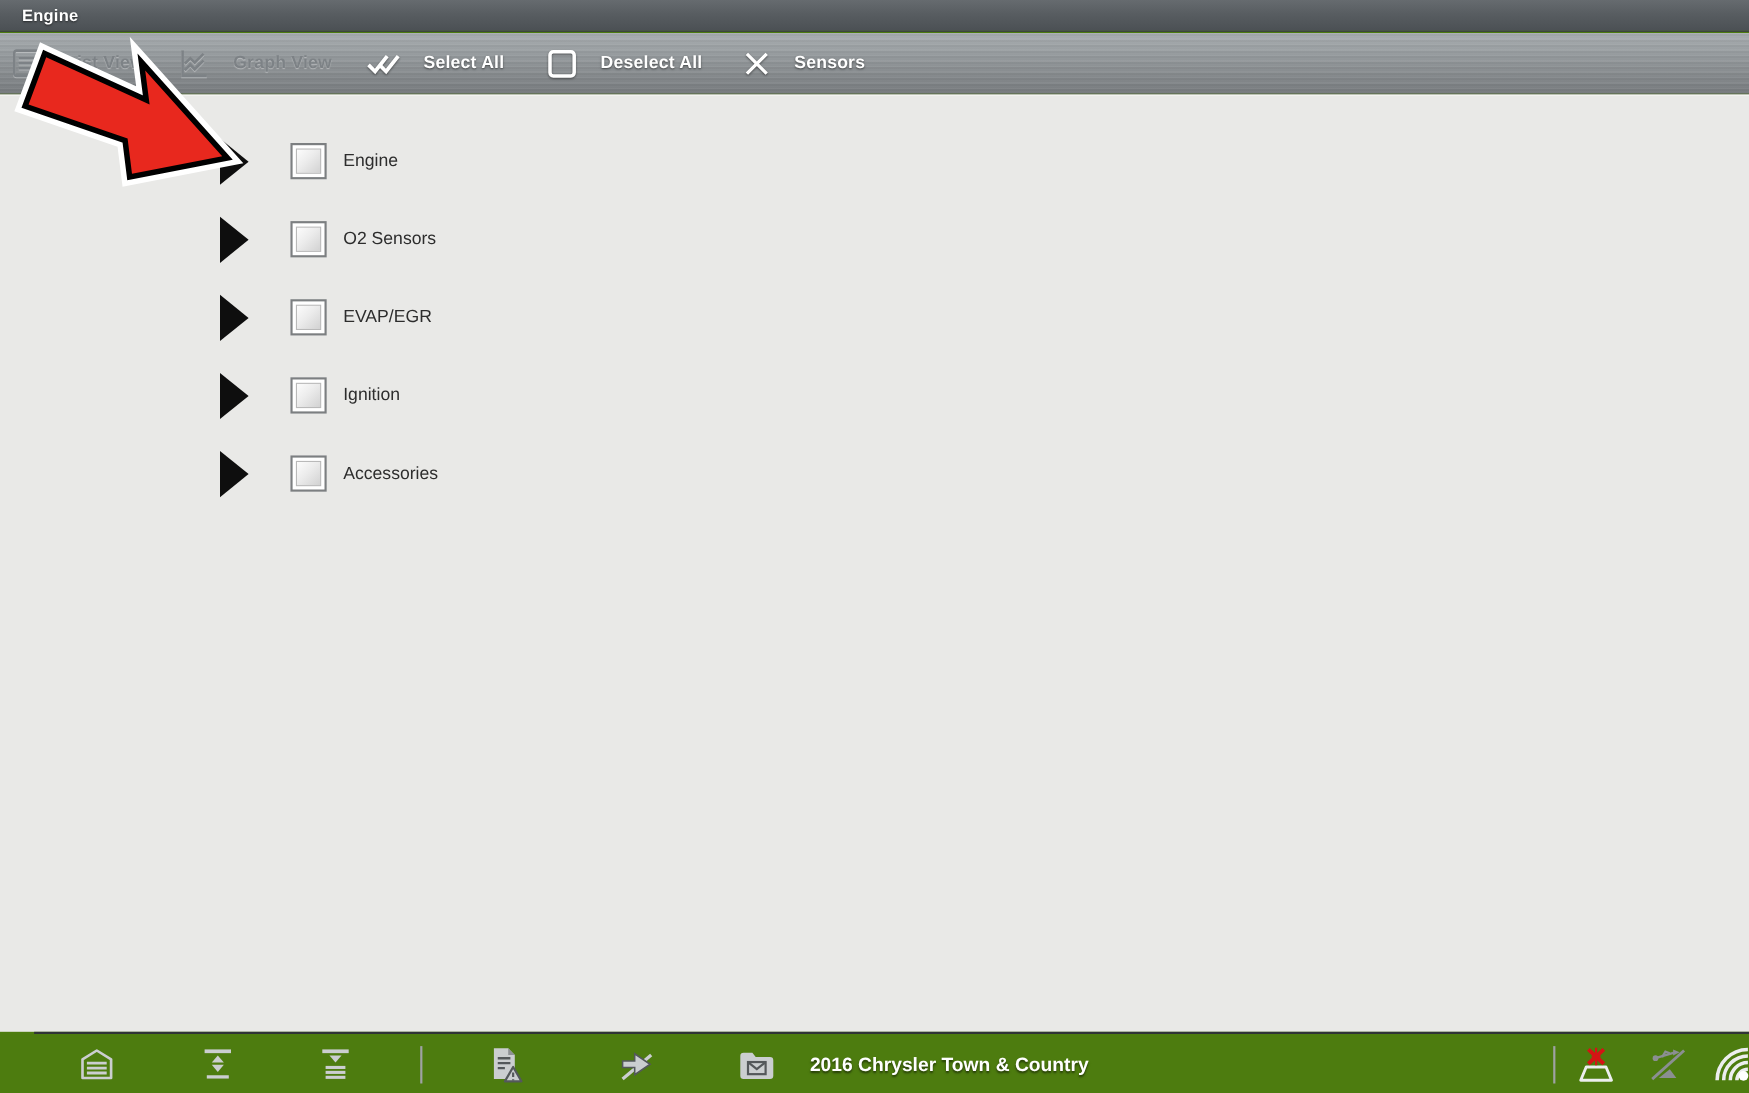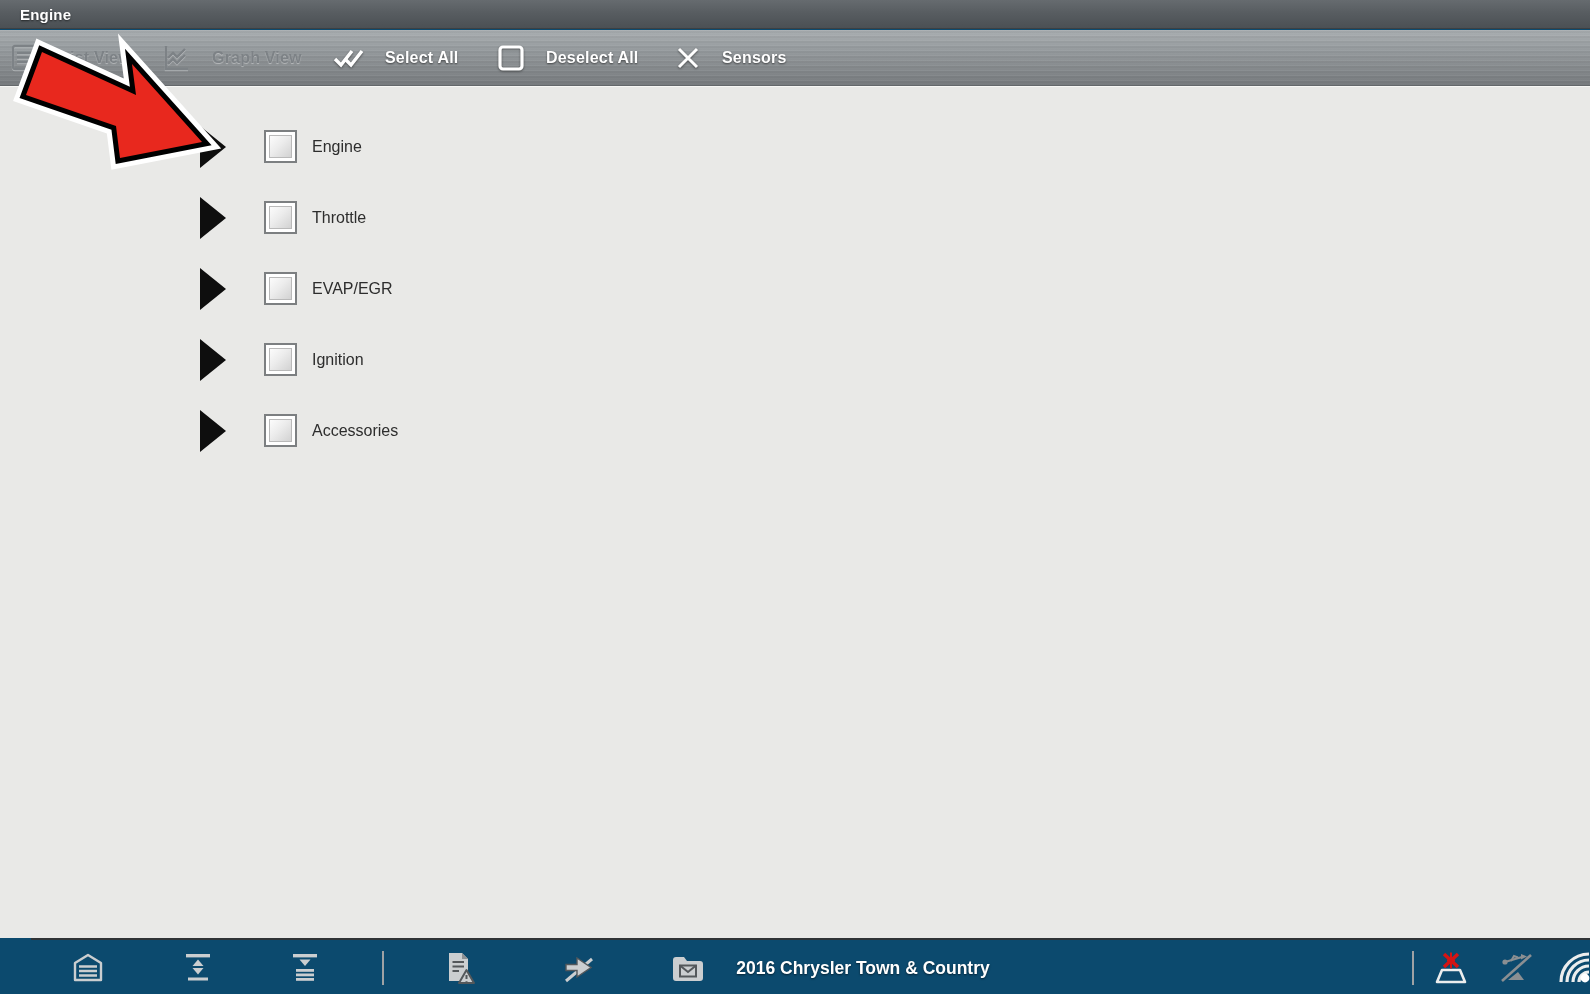--- a/index.html
+++ b/index.html
@@ -1,17 +1,17 @@
 <!DOCTYPE html>
 <html><head>
 <meta charset="utf-8">
 <style>
   html,body{margin:0;padding:0;background:#2a2a2a;}
   *{box-sizing:border-box;font-family:"Liberation Sans",sans-serif;}
-  .screen{position:relative;width:1590px;height:994px;overflow:hidden;background:#0c4a6e;}
+  .screen{position:relative;width:1590px;height:994px;overflow:hidden;background:#4d7c0f;}
 
   
   .titlebar{position:absolute;left:0;top:0;width:100%;height:29px;
     background:linear-gradient(180deg,#666b6f 0%,#585d61 45%,#4b5054 100%);
     border-bottom:1px solid #3c4043;
     display:flex;align-items:center;padding-left:20px;}
   .titlebar span{color:#fff;font-weight:bold;font-size:15px;letter-spacing:.2px;
     text-shadow:0 1px 2px rgba(0,0,0,.6);}
 
   
@@ -109,28 +109,28 @@
   <div class="content">
 
     <div class="row">
       <div class="expand"></div>
       <div class="checkbox">
           <div class="inner"></div>
         </div>
       <span class="rowlabel">Engine</span>
     </div>
 
-
-    <div class="row">
-      <div class="expand"></div>
-      <div class="checkbox">
-          <div class="inner"></div>
-        </div>
-      <span class="rowlabel">Throttle</span>
-    </div>
+    <div class="row">
+      <div class="expand"></div>
+      <div class="checkbox">
+          <div class="inner"></div>
+        </div>
+      <span class="rowlabel">O2 Sensors</span>
+    </div>
+
 
     <div class="row">
       <div class="expand"></div>
       <div class="checkbox">
           <div class="inner"></div>
         </div>
       <span class="rowlabel">EVAP/EGR</span>
     </div>
 
     <div class="row">

